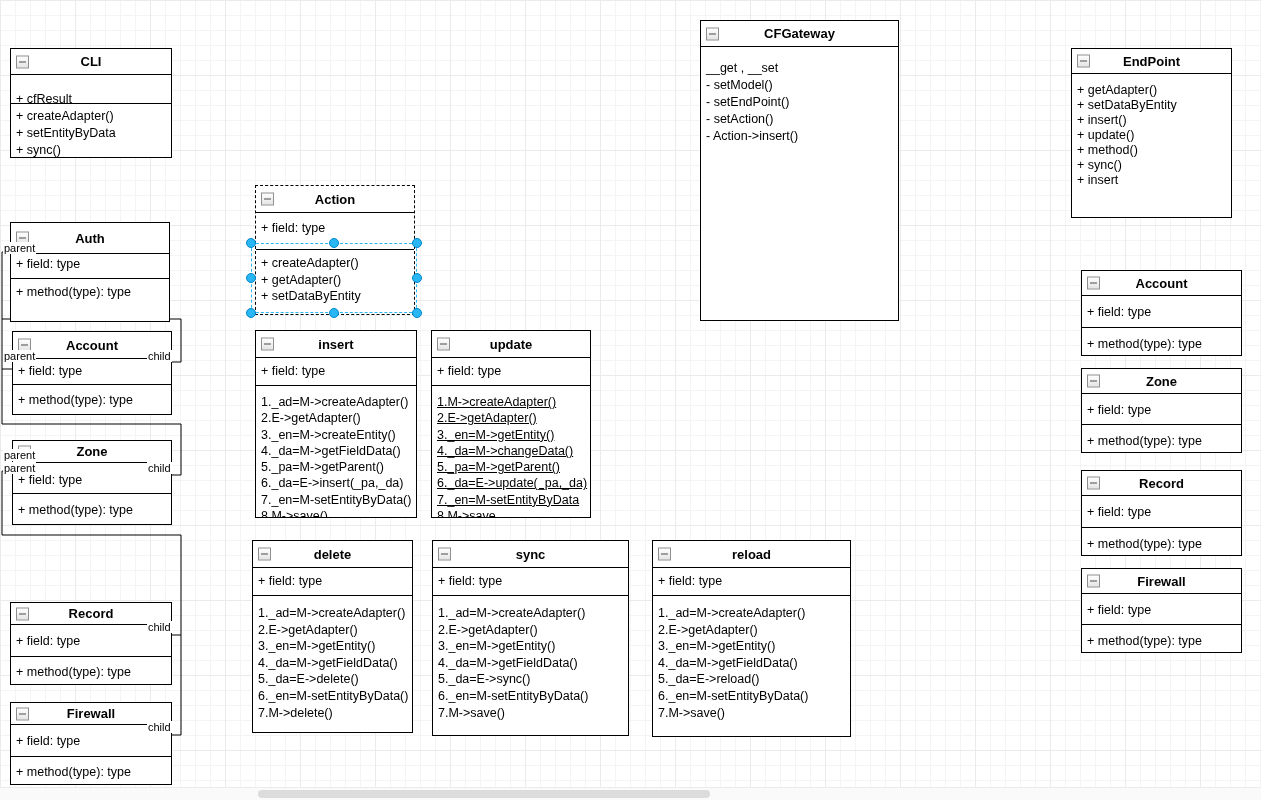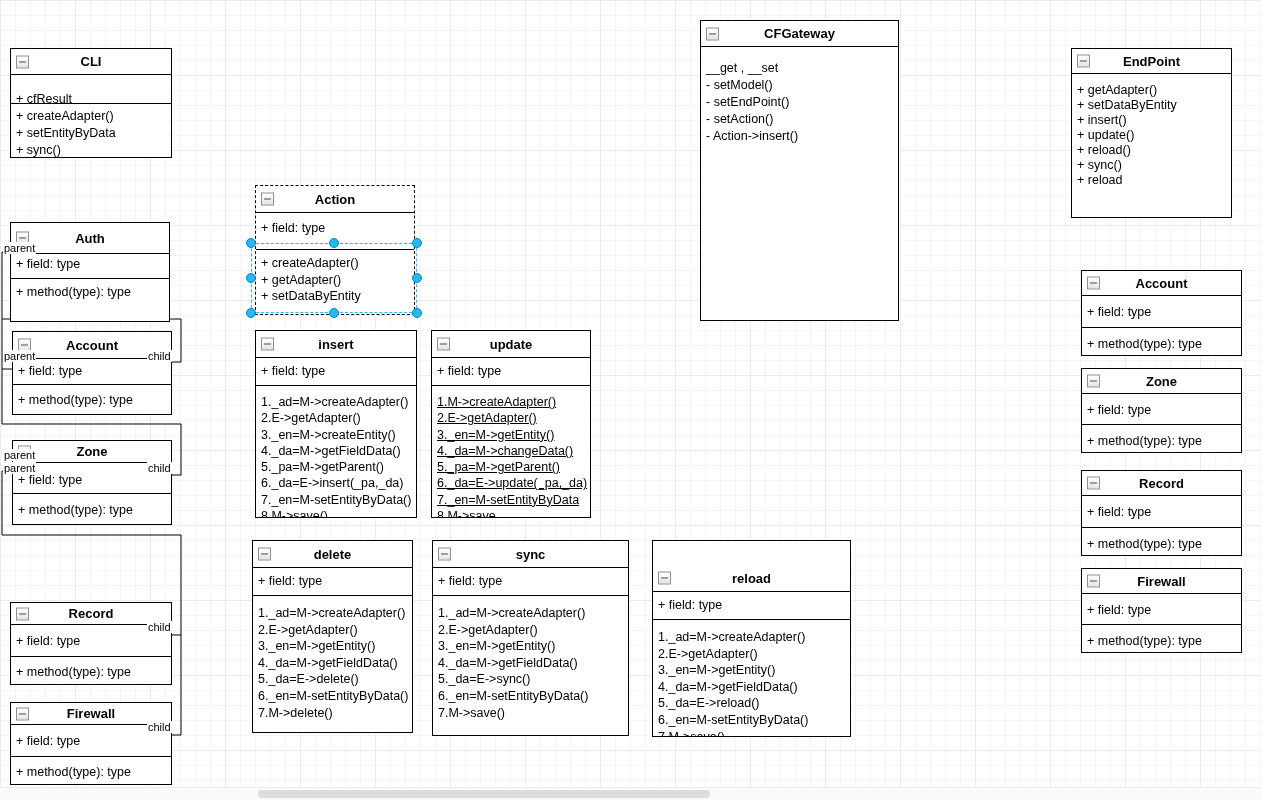--- a/index.html
+++ b/index.html
@@ -203,21 +203,21 @@
           <span class="row">1._ad=M-&gt;createAdapter()</span>
           <span class="row">2.E-&gt;getAdapter()</span>
           <span class="row">3._en=M-&gt;getEntity()</span>
           <span class="row">4._da=M-&gt;getFieldData()</span>
           <span class="row">5._da=E-&gt;sync()</span>
           <span class="row">6._en=M-setEntityByData()</span>
           <span class="row">7.M-&gt;save()</span>
         </div>
       </div>
       <div class="uml" style="left: 652px; top: 540px; width: 199px; height: 197px;">
-        <div class="hd" style="height: 26px; margin-top: 24px;">
+        <div class="hd" style="height: 26px;">
           <span class="collapse"></span>
           <span>reload</span>
         </div>
         <div class="sec" style="height: 28px; padding-top: 5px; line-height: 16px;">
           <span class="row">+ field: type</span>
         </div>
         <div class="sec grow" style="padding-top: 9px; line-height: 16.6px;">
           <span class="row">1._ad=M-&gt;createAdapter()</span>
           <span class="row">2.E-&gt;getAdapter()</span>
           <span class="row">3._en=M-&gt;getEntity()</span>
@@ -243,23 +243,23 @@
       <div class="uml" style="left: 1071px; top: 48px; width: 161px; height: 170px;">
         <div class="hd" style="height: 24px;">
           <span class="collapse"></span>
           <span>EndPoint</span>
         </div>
         <div class="sec grow" style="padding-top: 9px; line-height: 15px;">
           <span class="row">+ getAdapter()</span>
           <span class="row">+ setDataByEntity</span>
           <span class="row">+ insert()</span>
           <span class="row">+ update()</span>
-          <span class="row">+ reload()</span>
+          <span class="row">+ method()</span>
           <span class="row">+ sync()</span>
-          <span class="row">+ reload</span>
+          <span class="row">+ insert</span>
         </div>
       </div>
       <div class="uml" style="left: 1081px; top: 270px; width: 161px; height: 86px;">
         <div class="hd" style="height: 24px;">
           <span class="collapse"></span>
           <span>Account</span>
         </div>
         <div class="sec" style="height: 32px; padding-top: 8px; line-height: 16px;">
           <span class="row">+ field: type</span>
         </div>

